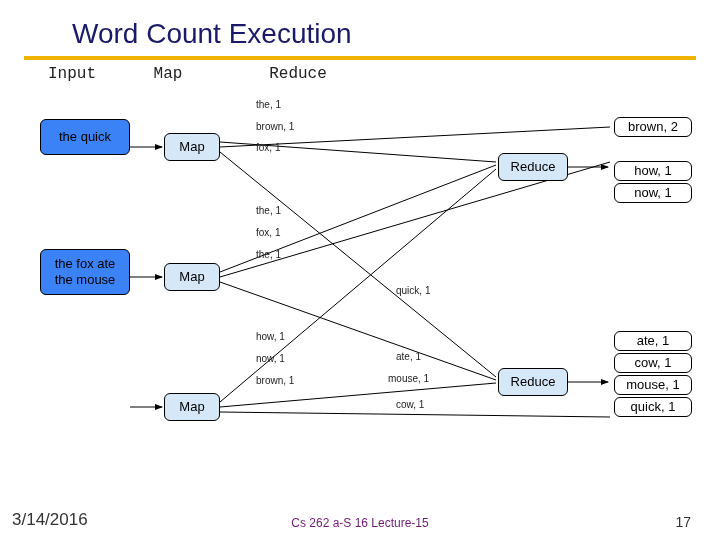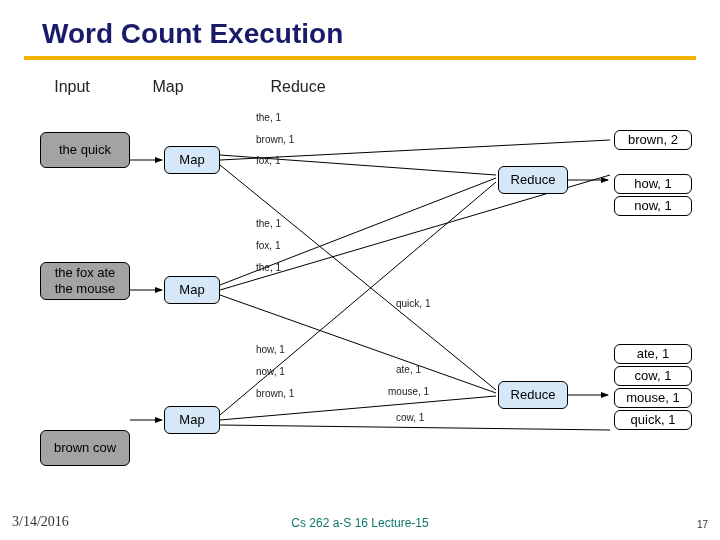--- a/index.html
+++ b/index.html
@@ -6,33 +6,34 @@
   body {
     font-family: Arial, sans-serif;
     width: 720px;
     height: 540px;
     background: #fff;
     position: relative;
     overflow: hidden;
   }
   .title {
     font-size: 28px;
-    font-weight: bold;
+    font-weight: normal;
     color: #1a1a6a;
-    padding: 18px 0 6px 42px;
+    padding: 18px 0 6px 72px;
     border-radius: 17px;
   }
   .underline {
     height: 4px;
     background: #f0b400;
     margin: 0 24px 0 24px;
   }
   .headers {
     display: flex;
-    margin-top: 18px;
+    margin-top: 5px;
+    font-family: Liberation Mono, monospace;
   }
   .header {
     font-size: 16px;
     color: #222;
     text-align: center;
   }
   .diagram {
     position: relative;
     width: 720px;
     height: 390px;
@@ -51,21 +52,21 @@
     border-radius: 6px;
     text-align: center;
     font-size: 13px;
     display: flex;
     align-items: center;
     justify-content: center;
     padding: 0 4px;
     line-height: 1.2;
   }
   .input-box {
-    background: #a3a3a3;
+    background: #3b82f6;
     width: 90px;
     height: 36px;
   }
   .map-box {
     background: #d6e8f7;
     width: 56px;
     height: 28px;
     font-size: 13px;
   }
   .reduce-box {
@@ -82,37 +83,36 @@
   .kv {
     position: absolute;
     font-size: 10px;
     color: #222;
     white-space: nowrap;
   }
   .footer-left {
     position: absolute;
     left: 12px;
     bottom: 10px;
-    font-size: 14px;
+    font-size: 17px;
     color: #333;
-    font-family: Liberation Serif, serif;
   }
   .footer-center {
     position: absolute;
     left: 0; right: 0;
     bottom: 10px;
     text-align: center;
     font-size: 12px;
-    color: #0f766e;
+    color: #701a75;
   }
   .footer-right {
     position: absolute;
-    right: 12px;
+    right: 29px;
     bottom: 10px;
-    font-size: 10px;
+    font-size: 14px;
     color: #333;
     margin-top: 23px;
   }
 </style>
 </head>
 <body>
 
 <div class="title">Word Count Execution</div>
 <div class="underline"></div>
 
@@ -145,25 +145,24 @@
     <line x1="220" y1="315" x2="496" y2="82" stroke="#000"></line>
     <line x1="220" y1="320" x2="496" y2="296" stroke="#000"></line>
     <line x1="220" y1="325" x2="610" y2="330" stroke="#000"></line>
 
     <line x1="568" y1="80" x2="608" y2="80" stroke="#000" marker-end="url(#arr)"></line>
     <line x1="568" y1="295" x2="608" y2="295" stroke="#000" marker-end="url(#arr)"></line>
   </svg>
 
   <div class="box input-box" style="left:40px; top:32px">the quick</div>
 
-  <div class="box input-box" style="left:40px; top:162px; height:38px">
+  <div class="box input-box" style="left:40px; top:162px; height:46px">
     <span><span>the fox ate</span><br><span>the mouse</span></span>
   </div>
 
-  <div class="box input-box" style="left:40px; top:330px">brown cow</div>
 
   <div class="box map-box" style="left:164px; top:46px">Map</div>
   <div class="box map-box" style="left:164px; top:176px">Map</div>
   <div class="box map-box" style="left:164px; top:306px">Map</div>
 
   <div class="box reduce-box" style="left:498px; top:66px">Reduce</div>
   <div class="box reduce-box" style="left:498px; top:281px">Reduce</div>
 
   <div class="kv" style="left:256px; top:12px">the, 1</div>
   <div class="kv" style="left:256px; top:34px">brown, 1</div>

